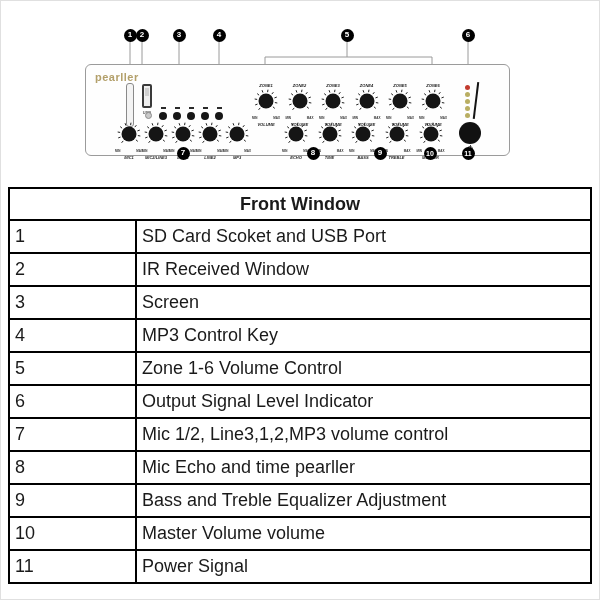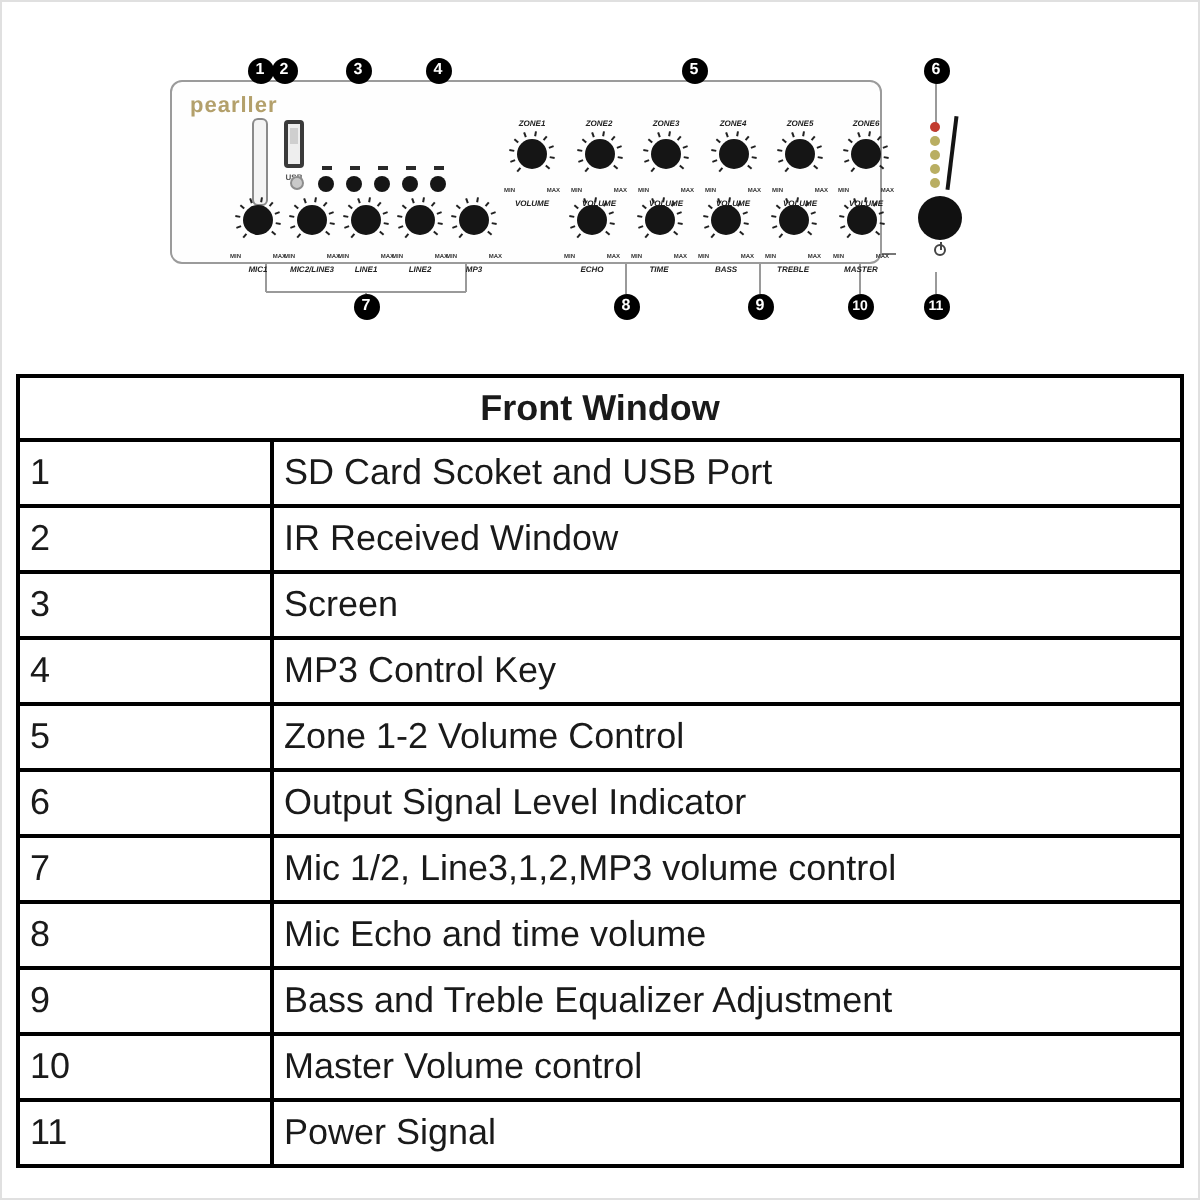--- a/index.html
+++ b/index.html
@@ -7,21 +7,21 @@
     width:600px;height:600px;background:#fff;position:relative;overflow:hidden;
     font-family:"Liberation Sans", sans-serif;color:#1a1a1a;
   }
   .frame{position:absolute;inset:0;border:1px solid #e0e0e0;pointer-events:none;}
 
   
   #diagram{position:absolute;left:0;top:0;width:600px;height:182px;}
   #connectors{position:absolute;left:0;top:0;width:600px;height:182px;}
 
   #panel{
-    position:absolute;left:85px;top:40px;width:356px;height:92px;
+    position:absolute;left:85px;top:64px;width:425px;height:92px;
     background:#fefefe;border:1.5px solid #9b9b9b;border-radius:6px;box-sizing:border-box;
   }
   .logo{position:absolute;left:9px;top:6px;font-size:11px;color:#b3a06b;letter-spacing:.5px;font-weight:bold;}
 
   .sd-slot{position:absolute;left:40px;top:18px;width:6px;height:42px;border:1px solid #8a8a8a;border-radius:3px;background:#f4f4f4;}
   .slot-label{position:absolute;font-size:4px;color:#555;text-align:center;font-weight:bold;}
 
   .usb-port{position:absolute;left:56px;top:19px;width:10px;height:24px;border:2px solid #3a3a3a;border-radius:2px;background:#eee;box-sizing:border-box;}
   .usb-port::after{content:"";position:absolute;left:1px;top:2px;right:1px;height:8px;background:#cfcfcf;}
 
@@ -502,40 +502,40 @@
       <tr>
         <td class="num">3</td>
         <td>Screen</td>
       </tr>
       <tr>
         <td class="num">4</td>
         <td>MP3 Control Key</td>
       </tr>
       <tr>
         <td class="num">5</td>
-        <td>Zone 1-2 Volume Control</td>
+        <td>Zone 1-6 Volume Control</td>
       </tr>
       <tr>
         <td class="num">6</td>
         <td>Output Signal Level Indicator</td>
       </tr>
       <tr>
         <td class="num">7</td>
         <td>Mic 1/2, Line3,1,2,MP3 volume control</td>
       </tr>
       <tr>
         <td class="num">8</td>
-        <td>Mic Echo and time volume</td>
+        <td>Mic Echo and time pearller</td>
       </tr>
       <tr>
         <td class="num">9</td>
         <td>Bass and Treble Equalizer Adjustment</td>
       </tr>
       <tr>
         <td class="num">10</td>
-        <td>Master Volume control</td>
+        <td>Master Volume volume</td>
       </tr>
       <tr>
         <td class="num">11</td>
         <td>Power Signal</td>
       </tr>
     </tbody>
 </table>
 
 </body></html>

